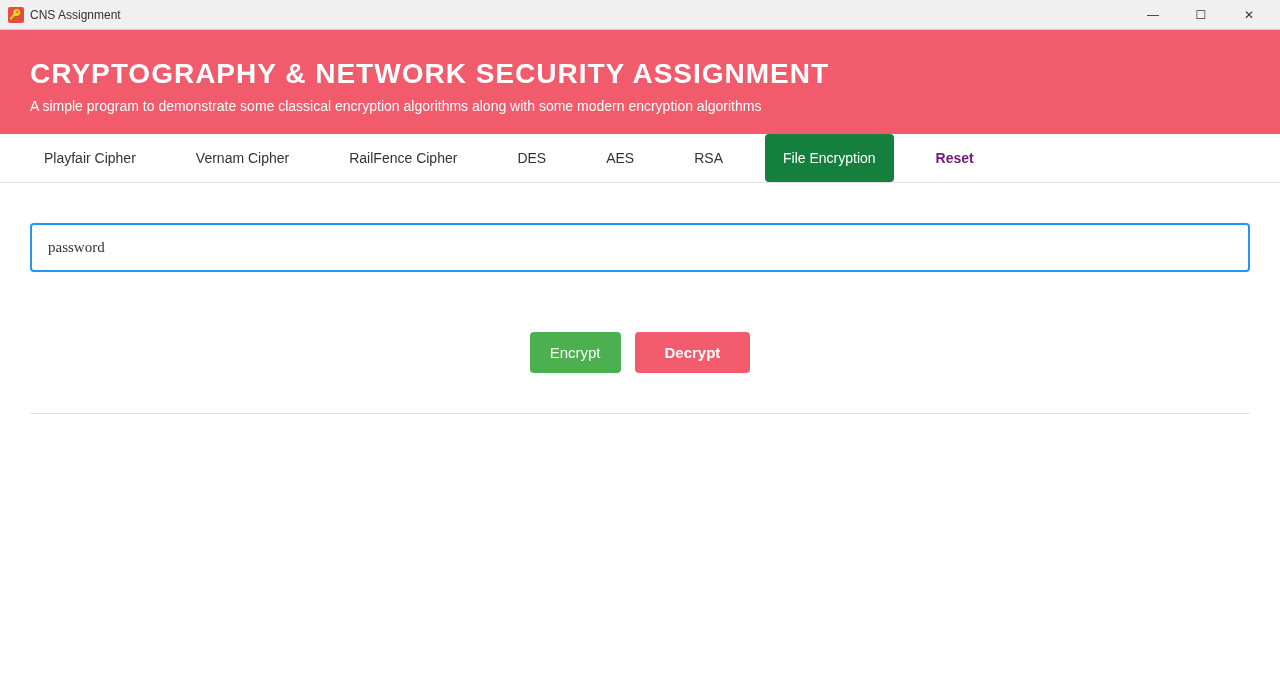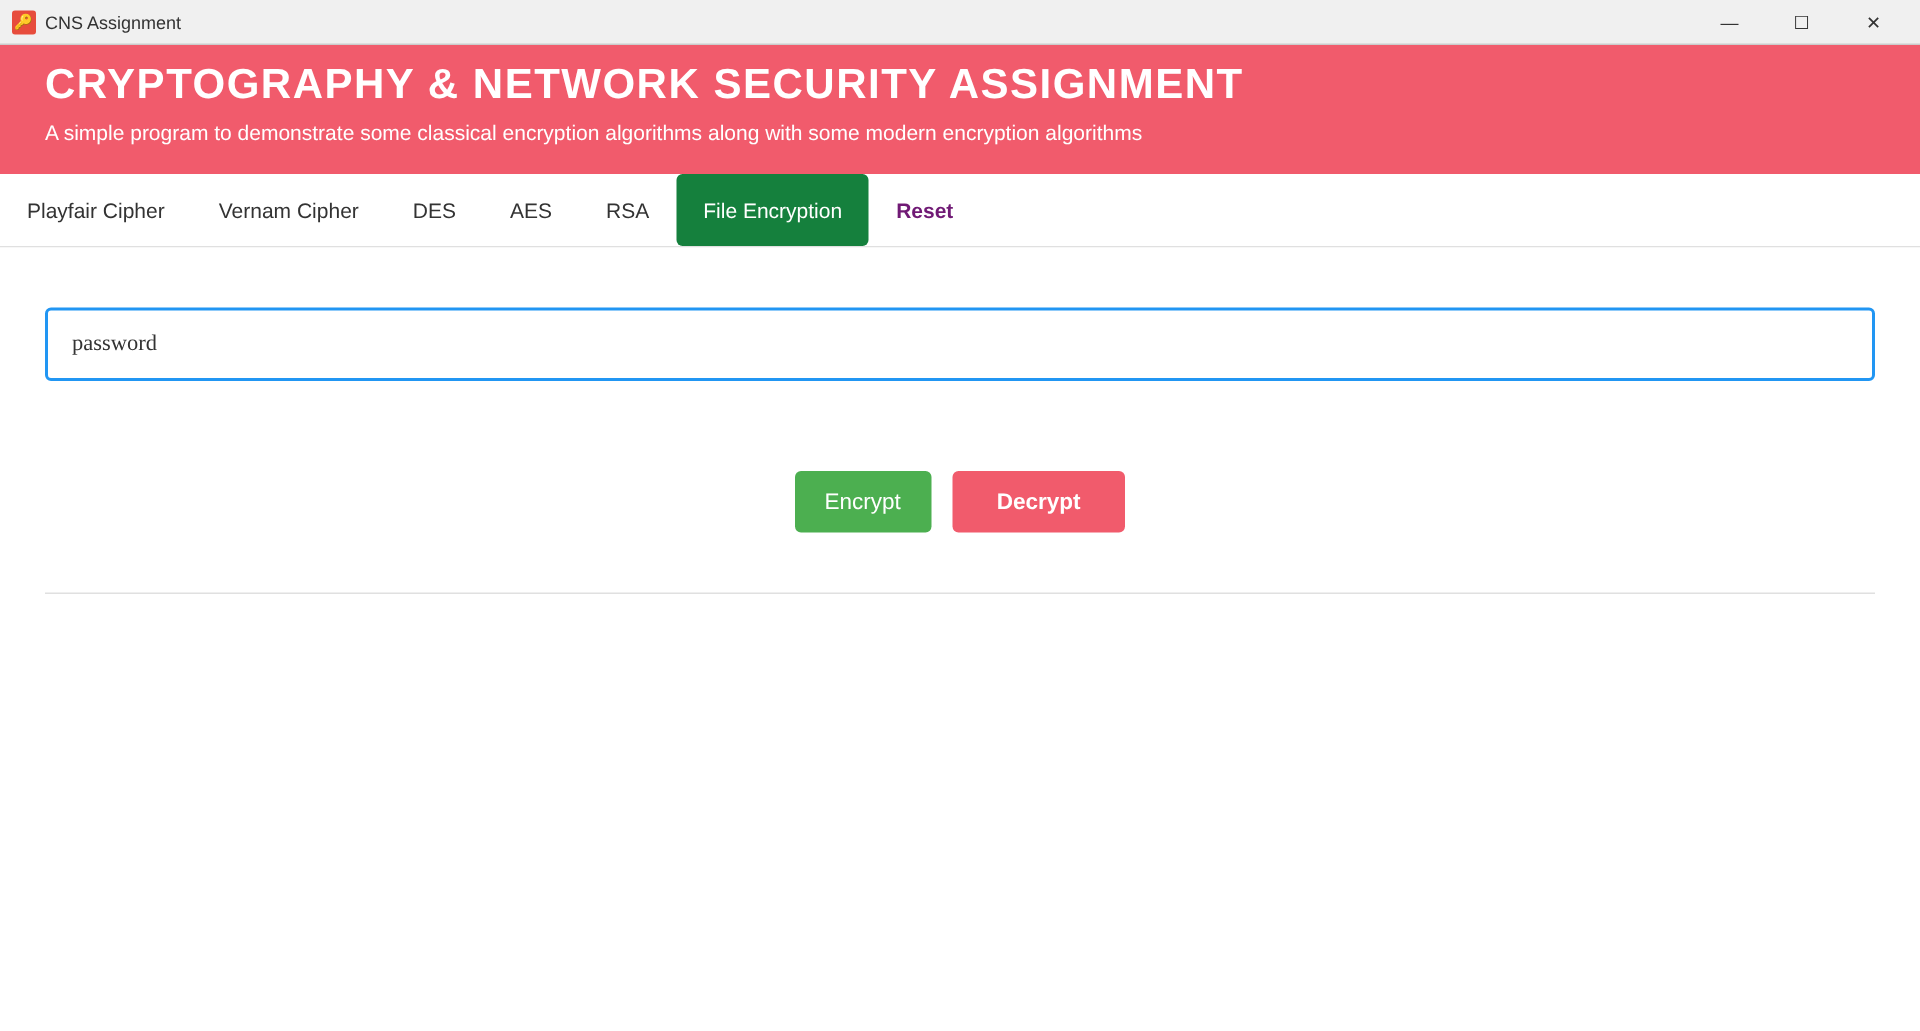--- a/index.html
+++ b/index.html
@@ -67,21 +67,21 @@
 
     
     .window {
       background: white;
       height: calc(687px - 30px);
     }
 
     
     .header-banner {
       background: #f15b6c;
-      padding: 10px 30px 20px 30px;
+      padding: 28px 30px 20px 30px;
     }
 
     .header-title {
       color: white;
       font-size: 28px;
       font-weight: 700;
       letter-spacing: 1px;
       margin-bottom: 8px;
     }
 
@@ -90,21 +90,22 @@
       font-size: 14px;
       font-weight: 400;
     }
 
     
     .nav-bar {
       background: white;
       display: flex;
       align-items: flex-start;
       border-bottom: 1px solid #e0e0e0;
-      padding: 0 0;
+      padding: 0 26px;
+      gap: 24px;
     }
 
     .nav-item {
       padding: 16px 18px;
       font-size: 14px;
       color: #333;
       cursor: pointer;
       border: none;
       background: transparent;
       white-space: nowrap;
@@ -196,20 +197,21 @@
 <div class="window">
 
   <div class="header-banner">
     <div class="header-title">CRYPTOGRAPHY &amp; NETWORK SECURITY ASSIGNMENT</div>
     <div class="header-subtitle">A simple program to demonstrate some classical encryption algorithms along with some modern encryption algorithms</div>
   </div>
 
   <div class="nav-bar">
     <button class="nav-item">Playfair Cipher</button>
     <button class="nav-item">Vernam Cipher</button>
+    <button class="nav-item">RailFence Cipher</button>
     <button class="nav-item">DES</button>
     <button class="nav-item">AES</button>
     <button class="nav-item">RSA</button>
     <button class="nav-item active">File Encryption</button>
     <button class="nav-item reset">Reset</button>
   </div>
 
   <div class="content">
     <input type="text" class="password-input" value="password" placeholder="password" style="">
 

